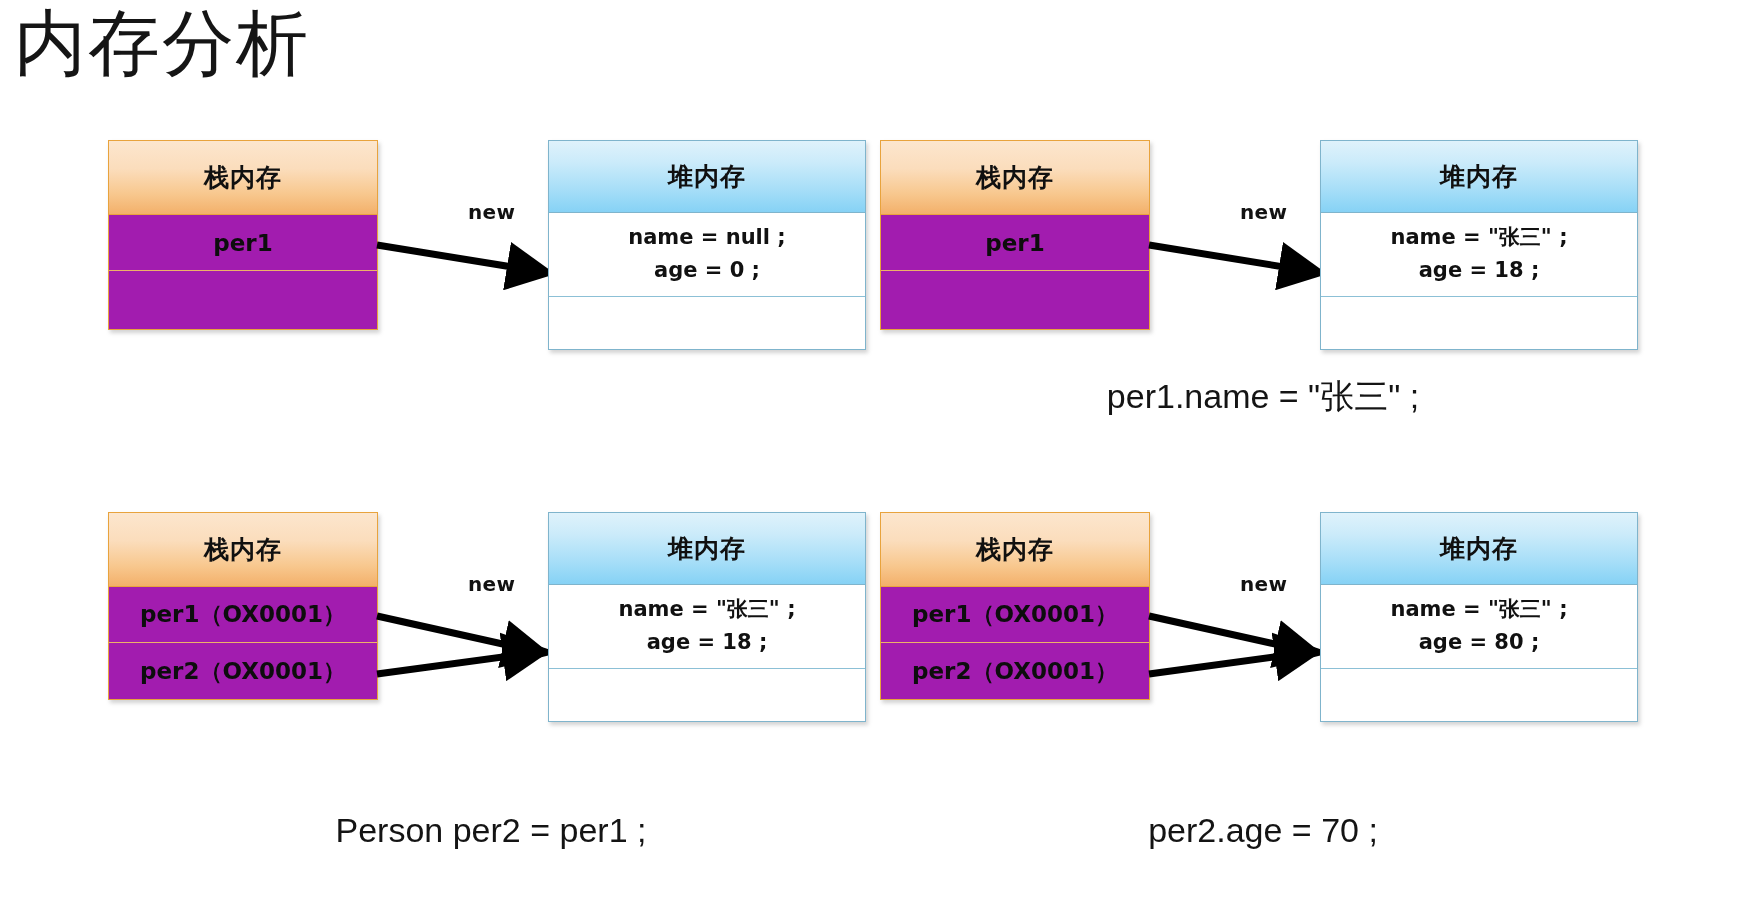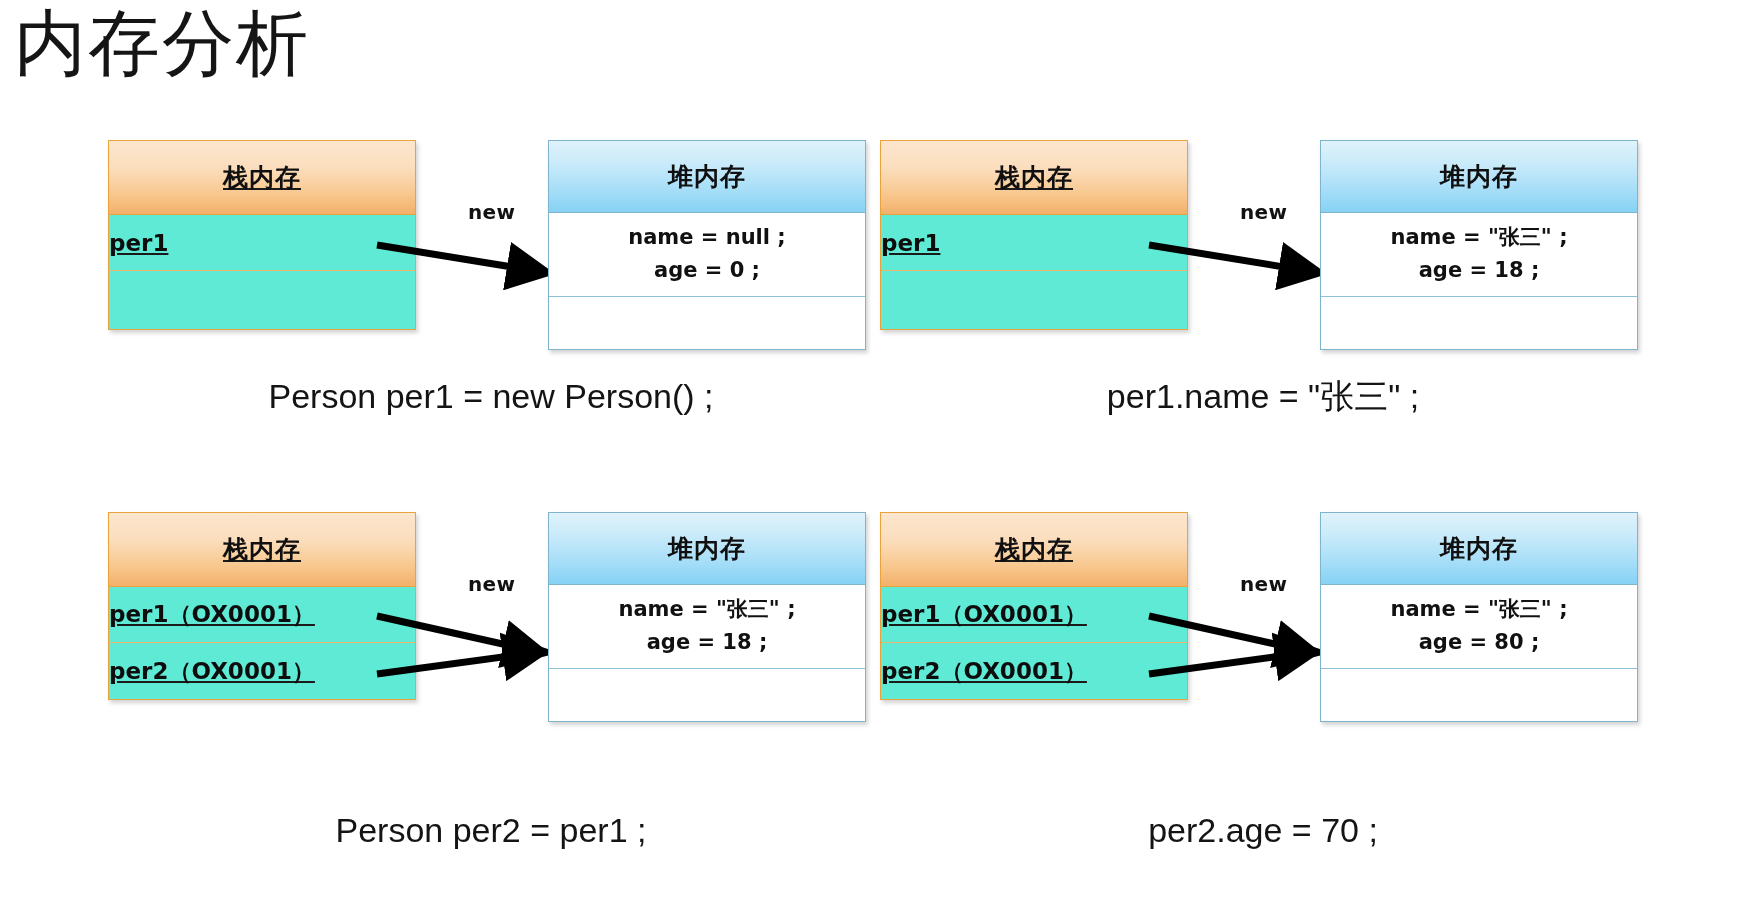--- a/index.html
+++ b/index.html
@@ -38,45 +38,44 @@
   .panel.p1{ left:868px; top:0px;   width:790px; height:360px; }
   .panel.p2{ left:96px;  top:372px; width:790px; height:390px; }
   .panel.p3{ left:868px; top:372px; width:790px; height:390px; }
 
   .diagram{ position:relative; width:790px; height:232px; }
 
   
   .stack-box{
     position:absolute;
     left:12px; top:12px;
-    width:308px;
+    width:270px;
     border:1px solid #E8A33D;
     background:#ffffff;
     box-shadow:2px 3px 4px rgba(120,120,120,.33);
     box-sizing:border-box;
-    text-decoration:underline;
   }
   .stack-head{
     height:74px;
     border-bottom:1px solid #E8A33D;
     background:linear-gradient(180deg,#FCE6CE 0%,#FBDDBC 38%,#F8C88F 72%,#F3B06A 100%);
     display:flex; align-items:center; justify-content:center;
     box-sizing:border-box;
   }
   .stack-head .ttl{
     font-size:25px; font-weight:700; color:#101010;
     font-family:"DejaVu Sans","Liberation Sans",sans-serif;
     letter-spacing:1px;
   }
   .stack-row{
     height:56px;
     border-bottom:1px solid #EDB368;
-    display:flex; align-items:center; 
-    box-sizing:border-box;
-    background:#5eead4;
+    display:flex; align-items:center; justify-content:center;
+    box-sizing:border-box;
+    background:#a21caf;
   }
   .stack-row:last-child{ border-bottom:none; }
   .stack-row .cell{
     font-size:23px; font-weight:700; color:#0d0d0d;
     font-family:"DejaVu Sans","Liberation Sans",sans-serif;
     white-space:nowrap;
   }
   .stack-row.tall{ height:58px; }
 
   
@@ -191,23 +190,20 @@
         <div class="heap-head">
           <span class="ttl">堆内存</span>
         </div>
         <div class="heap-body">
           <div class="line">name = null ;</div>
           <div class="line">age = 0 ;</div>
         </div>
         <div class="heap-foot"></div>
       </div>
 
-    </div>
-    <div class="caption">
-      <div class="cline">Person per1 = new Person() ;</div>
     </div>
   </div>
 
   <div class="panel p1">
     <div class="diagram">
 
       <div class="stack-box">
         <div class="stack-head">
           <span class="ttl">栈内存</span>
         </div>

